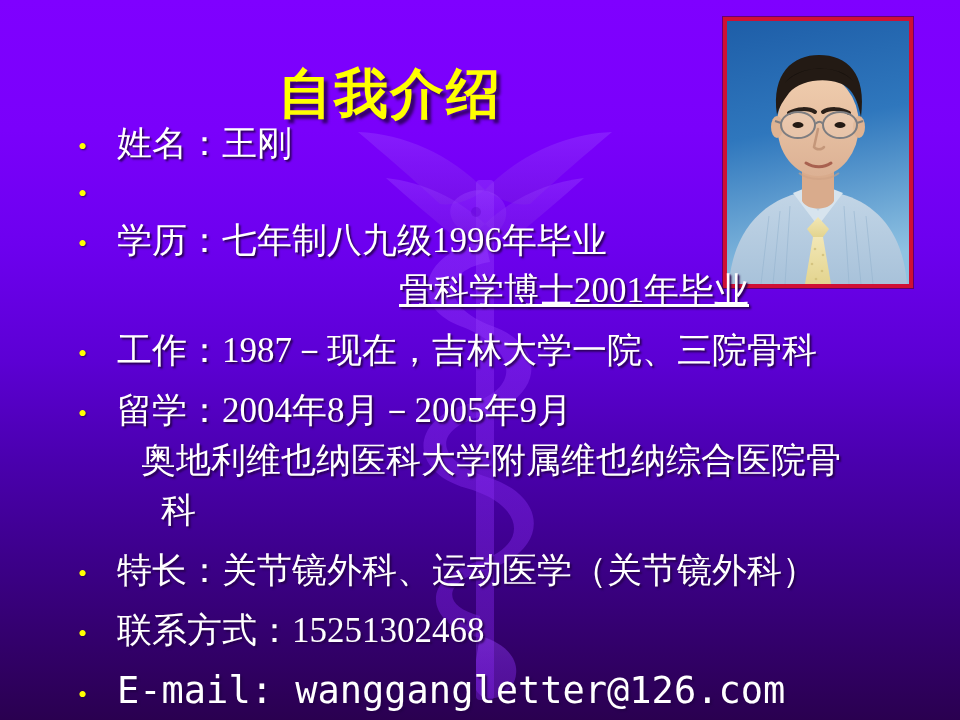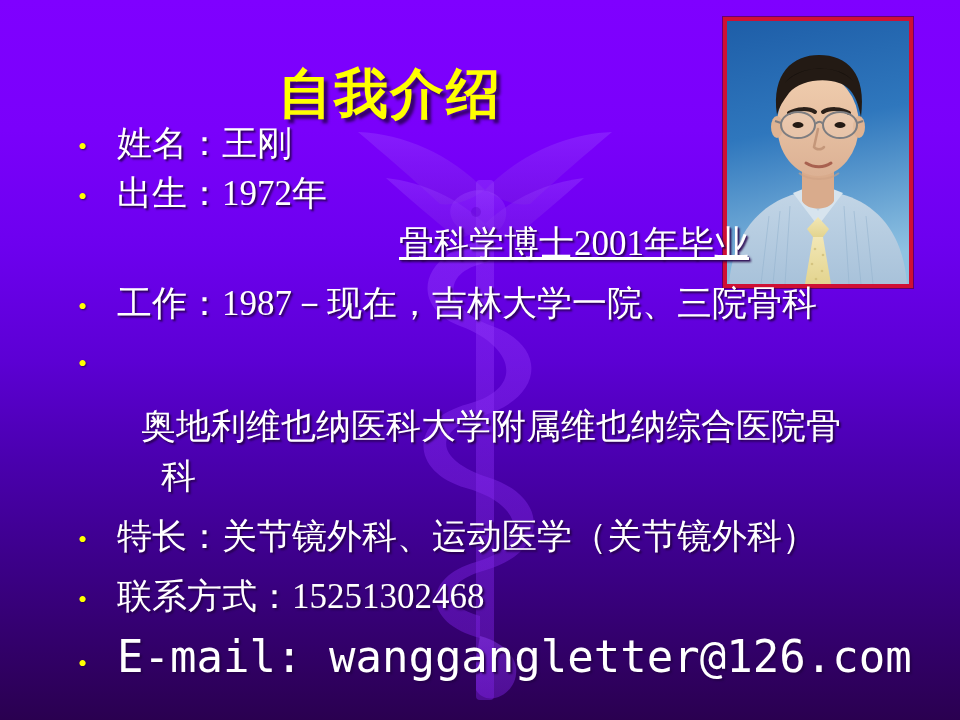--- a/index.html
+++ b/index.html
@@ -91,27 +91,27 @@
     color: #ffff00;
     font-size: 26px;
     text-shadow: 1px 1px 2px rgba(35, 0, 70, .8);
     line-height: 47px;
   }
   .bullet::before { content: "\2022"; }
   .txt { flex: 0 0 auto; }
 
   .line.nobullet .bullet { visibility: hidden; }
   .line.indent { padding-left: 282px; text-decoration: underline; }
-  .line.hang   { padding-left: 24px; margin-top: 16px; }
+  .line.hang   { padding-left: 24px; }
   .line.hang2  { padding-left: 44px; }
   .gap-sm { height: 10px; }
 
   .mono {
     font-family: "DejaVu Sans Mono", "Liberation Mono", monospace;
-    font-size: 44px;
+    font-size: 37px;
     letter-spacing: 0px;
   }
 </style>
 </head>
 <body>
 
 <div id="slide">
 
   <svg id="watermark" viewBox="0 0 370 590" xmlns="http://www.w3.org/2000/svg">
     <defs>
@@ -223,40 +223,44 @@
 
   <div id="body">
 
     <div class="line">
       <span class="bullet"></span>
       <span class="txt">姓名：王刚</span>
     </div>
 
     <div class="line">
       <span class="bullet"></span>
-      <span class="txt">出生：1972年</span>
-    </div>
-
+    </div>
+
+    <div class="line">
+      <span class="bullet"></span>
+      <span class="txt">学历：七年制八九级1996年毕业</span>
+    </div>
 
     <div class="line nobullet indent">
       <span class="bullet"></span>
       <span class="txt">骨科学博士2001年毕业</span>
     </div>
 
     <div class="gap-sm"></div>
 
     <div class="line">
       <span class="bullet"></span>
       <span class="txt">工作：1987－现在，吉林大学一院、三院骨科</span>
     </div>
 
     <div class="gap-sm"></div>
 
     <div class="line">
       <span class="bullet"></span>
+      <span class="txt">留学：2004年8月－2005年9月</span>
     </div>
 
     <div class="line nobullet hang">
       <span class="bullet"></span>
       <span class="txt">奥地利维也纳医科大学附属维也纳综合医院骨</span>
     </div>
 
     <div class="line nobullet hang2">
       <span class="bullet"></span>
       <span class="txt">科</span>

